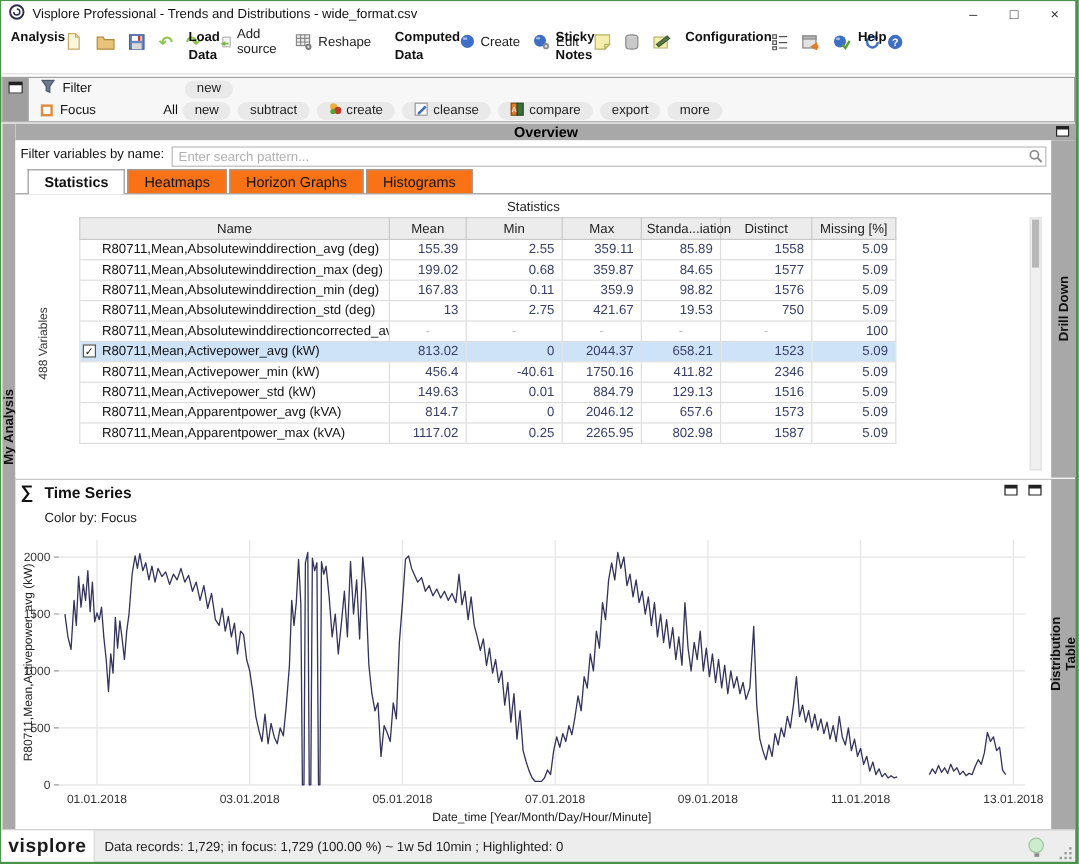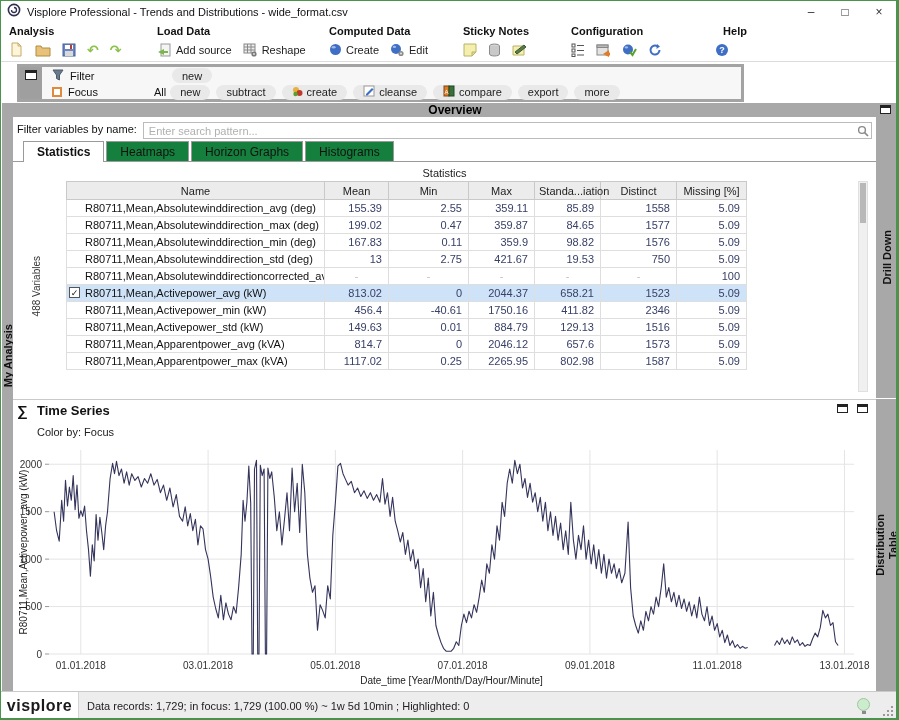--- a/index.html
+++ b/index.html
@@ -6,27 +6,27 @@
   *{box-sizing:border-box;font-family:"Liberation Sans","DejaVu Sans",sans-serif;}
   #window{position:relative;width:899px;height:720px;background:#fff;border:1px solid #4a934a;border-right:3px solid #4a934a;border-bottom:2px solid #4a934a;overflow:hidden;text-decoration:underline;}
   
   .titlebar{position:absolute;left:0;top:0;width:100%;height:22px;background:#fff;display:flex;align-items:center;}
   .titlebar .title{font-size:11px;color:#111;margin-left:6px;}
   .win-controls{position:absolute;right:0;top:0;height:22px;display:flex;}
   .win-btn{width:34px;height:22px;display:flex;align-items:center;justify-content:center;font-size:12px;color:#333;}
   .app-logo{margin-left:6px;}
   
   .menubar{position:absolute;left:0;top:22px;width:100%;height:39px;background:#fff;border-bottom:1px solid #dcdcdc;display:flex;padding:1px 0 0 8px;}
-  .tgroup{display:flex;flex-direction:column;margin-right:22px;}
+  .tgroup{display:flex;margin-right:22px;}
   .tgroup-label{font-size:11px;font-weight:bold;color:#111;height:15px;line-height:15px;}
   .tgroup-icons{display:flex;align-items:center;height:21px;gap:11px;}
   .tbtn{display:flex;align-items:center;gap:4px;font-size:11px;color:#222;}
   .glyph-green{color:#8bc34a;font-size:14px;font-weight:bold;line-height:14px;}
   
-  .filterbar{position:absolute;left:16px;top:63px;width:727px;height:38px;background:#f7f7f7;border:3px solid #a3a3a3;display:flex;}
+  .filterbar{position:absolute;left:0;top:63px;width:895px;height:38px;background:#f7f7f7;border:1px solid #a3a3a3;display:flex;}
   .filterbar-strip{width:22px;background:#9f9f9f;position:relative;flex:none;}
   .win-mini-icon{position:absolute;left:5px;top:3px;width:12px;height:10px;background:#fff;border:1px solid #222;border-top:3px solid #222;}
   .fb-rows{flex:1;display:flex;flex-direction:column;justify-content:center;}
   .fb-row{display:flex;align-items:center;height:19px;padding-left:10px;gap:6px;}
   .fb-label{font-size:11px;color:#111;width:44px;}
   .pill{background:#e9e9e9;border-radius:9px;padding:1px 10px;font-size:11px;color:#222;display:inline-flex;align-items:center;gap:4px;height:15px;}
   .fb-all{font-size:11px;color:#111;margin-left:36px;margin-right:-2px;}
   .pillgap{width:46px;}
   .focus-sq{width:10px;height:10px;border:2px solid #e08a3c;background:#fff;}
   
@@ -39,21 +39,21 @@
   .maxi{position:absolute;top:2px;width:11px;height:9px;background:#fff;border:1px solid #222;border-top:3px solid #222;}
   .ov-body{position:absolute;left:0;top:14px;width:863px;height:281px;background:#fff;}
   .drill-strip{position:absolute;left:863px;top:14px;width:21px;height:281px;background:#a8a8a8;display:flex;align-items:center;justify-content:center;}
   .fv-row{position:absolute;left:4px;top:3px;width:855px;height:18px;display:flex;align-items:center;}
   .fv-label{font-size:11px;color:#111;margin-right:6px;}
   .search-wrap{position:relative;flex:1;height:17px;}
   .search-input{width:100%;height:17px;border:1px solid #bbb;font-size:11px;padding:0 18px 0 5px;color:#333;background:#fff;}
   .search-input::placeholder{color:#b0b0b0;}
   .search-ico{position:absolute;right:3px;top:2px;}
   .tabs-row{position:absolute;left:0px;top:24px;width:863px;height:21px;border-bottom:1px solid #9a9a9a;padding-left:10px;display:flex;align-items:flex-end;}
-  .tab{display:inline-block;padding:3px 13px 2px 13px;font-size:12px;color:#111;background:#15803d;border:1px solid #9a9a9a;border-bottom:none;margin-right:2px;position:relative;}
+  .tab{display:inline-block;padding:3px 13px 2px 13px;font-size:12px;color:#111;background:#f97316;border:1px solid #9a9a9a;border-bottom:none;margin-right:2px;position:relative;}
   .tab.active{background:#fff;font-weight:bold;top:1px;padding-bottom:3px;}
   .ov-subtitle{position:absolute;left:0;top:50px;width:863px;text-align:center;font-size:11px;color:#222;}
   .vars-label{position:absolute;left:18px;top:64px;height:211px;display:flex;align-items:center;}
   .vars-label span{writing-mode:vertical-rl;transform:rotate(180deg);font-size:10px;color:#333;font-weight:normal;}
   table.stats{position:absolute;left:34px;top:64px;border-collapse:collapse;table-layout:fixed;width:680px;font-size:11px;margin-left:19px;}
   table.stats th{background:#ececec;border:1px solid #c9c9c9;font-weight:normal;color:#222;height:18px;padding:0 4px;text-align:center;}
   table.stats td{border:1px solid #dedede;height:17px;padding:0 6px;color:#394067;text-align:right;white-space:nowrap;overflow:hidden;}
   table.stats td.name{color:#111;text-align:left;padding-left:18px;position:relative;}
   table.stats tr.hl td{background:#cfe3f8;}
   table.stats td.dash{color:#c0c0c0;text-align:center;}
@@ -343,21 +343,21 @@
               <td>155.39</td>
               <td>2.55</td>
               <td>359.11</td>
               <td>85.89</td>
               <td>1558</td>
               <td>5.09</td>
             </tr>
             <tr>
               <td class="name">R80711,Mean,Absolutewinddirection_max (deg)</td>
               <td>199.02</td>
-              <td>0.47</td>
+              <td>0.68</td>
               <td>359.87</td>
               <td>84.65</td>
               <td>1577</td>
               <td>5.09</td>
             </tr>
             <tr>
               <td class="name">R80711,Mean,Absolutewinddirection_min (deg)</td>
               <td>167.83</td>
               <td>0.11</td>
               <td>359.9</td>

